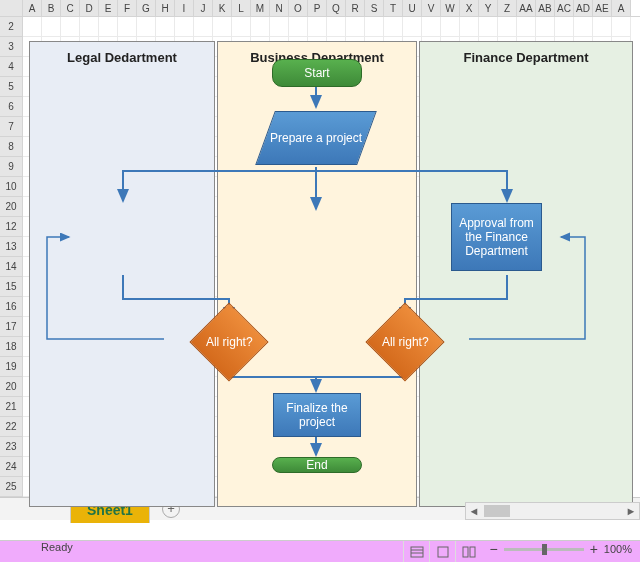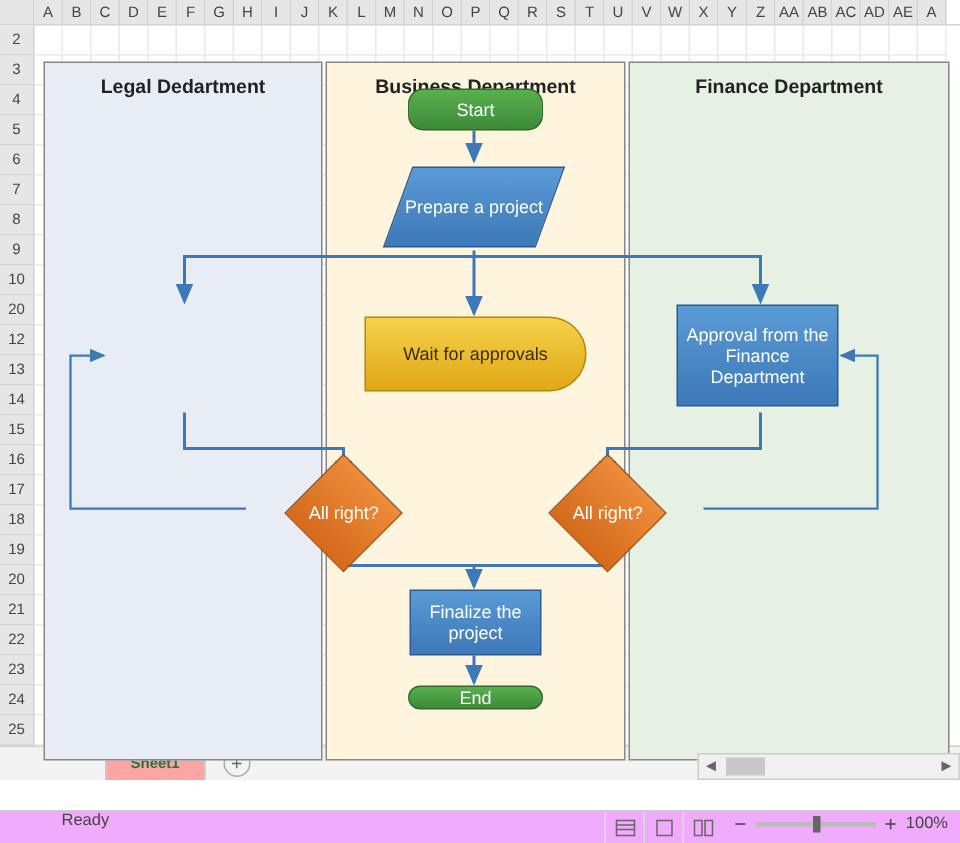--- a/index.html
+++ b/index.html
@@ -142,25 +142,25 @@
 }
 .tabs {
   height: 23px;
   display: flex;
   align-items: center;
   background: #f3f3f3;
   border-top: 1px solid #ccc;
 }
 .tab-spacer { width: 70px; }
 .tab {
-  background: #fca5a5;
+  background: #eab308;
   border: 1px solid #ccc;
   border-bottom: none;
   padding: 5px 16px;
-  font-size: 10px;
+  font-size: 14px;
   color: #217346;
   font-weight: 600;
 }
 .tab-add {
   margin-left: 12px;
   width: 18px; height:18px;
   border: 1px solid #aaa;
   border-radius: 50%;
   text-align: center;
   line-height: 15px;
@@ -1114,24 +1114,21 @@
         <polyline points="376,342 376,358 287,358" fill="none" stroke="#3d78b8" stroke-width="2"></polyline>
         <line x1="287" y1="418" x2="287" y2="436" stroke="#3d78b8" stroke-width="2" marker-end="url(#ah)"></line>
       </svg>
 
       <div class="shape terminator" style="left:243px;top:40px;width:90px;height:28px">
           <span>Start</span>
         </div>
       <div class="shape parallelogram" style="left:236px;top:92px;width:102px;height:54px">
           <span>Prepare a project</span>
         </div>
-      <div class="shape wait-shape" style="left:214px;top:192px;width:148px;height:50px">
-          <span>Wait for approvals</span>
-        </div>
-      <div class="shape process" style="left:422px;top:184px;width:108px;height:68px;font-size:12px;padding:4px">
+      <div class="shape process" style="left:422px;top:184px;width:91px;height:68px;font-size:12px;padding:4px">
           <span>Approval from the Finance Department</span>
         </div>
       <div class="shape diamond" style="left:172px;top:295px;width:56px;height:56px">
           <span>All right?</span>
         </div>
       <div class="shape diamond" style="left:348px;top:295px;width:56px;height:56px">
           <span>All right?</span>
         </div>
       <div class="shape process" style="left:244px;top:374px;width:88px;height:44px">
           <span>Finalize the project</span>

